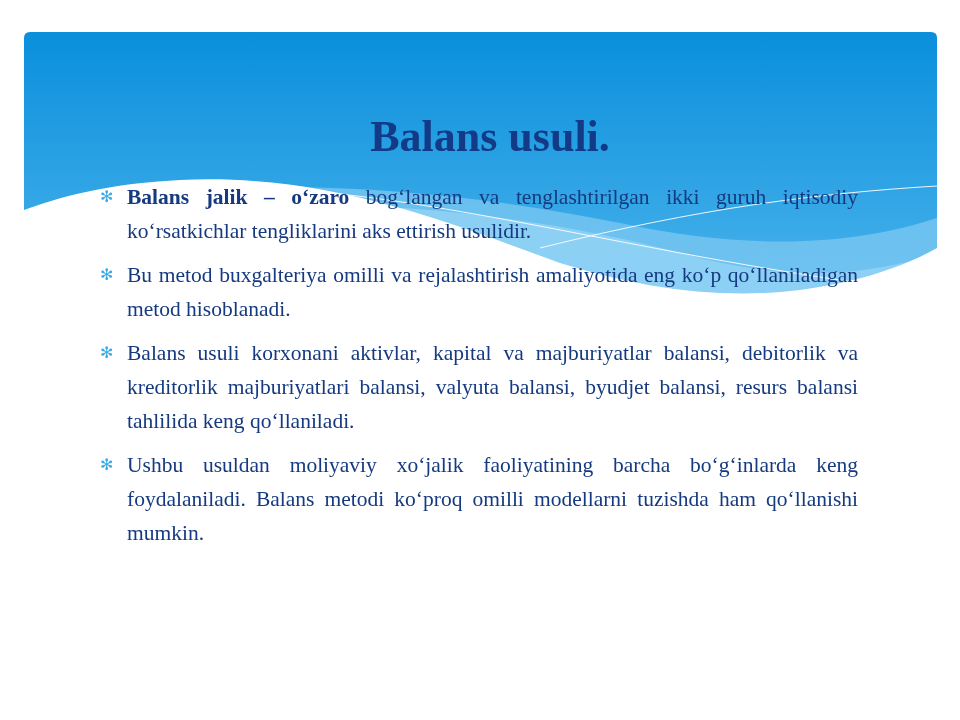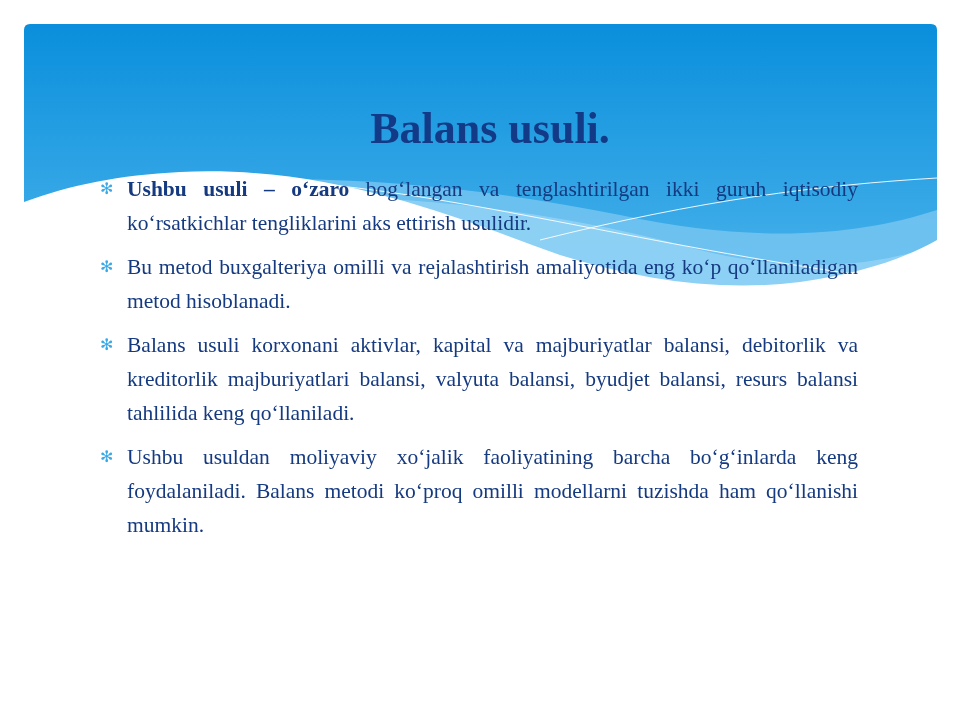--- a/index.html
+++ b/index.html
@@ -1,21 +1,21 @@
 <!DOCTYPE html>
 <html><head>
 <meta charset="utf-8">
 <style>
   html, body { margin: 0; padding: 0; }
   body {
     width: 960px; height: 720px; background: #ffffff;
     position: relative; overflow: hidden;
     font-family: "Liberation Serif", serif;
   }
-  .slide { position: absolute; left: 0; top: 0; width: 960px; height: 580px; background: #ffffff; }
+  .slide { position: absolute; left: 0; top: 8px; width: 960px; height: 580px; background: #ffffff; }
   .bg-svg { position: absolute; left: 0; top: 0; width: 960px; height: 720px; }
   .title {
     position: absolute; left: 0; width: 980px; top: 103px;
     text-align: center; font-weight: bold; font-size: 44px;
     color: #123a86; letter-spacing: 0px; line-height: 52px;
   }
   .body {
     position: absolute; left: 100px; top: 172px; width: 758px;
     font-size: 21.5px; line-height: 34px; color: #153a80;
   }
@@ -53,21 +53,21 @@
       <path d="M540,240 C700,200 820,185 937,178" stroke="#ffffff" stroke-width="1" fill="none" opacity="0.9"></path>
 
       <path d="M24,202 C70,185 120,175 180,172 C330,165 450,215 560,255 C640,280 720,292 800,282 C860,274 905,258 937,240 L937,330 L24,330 Z" fill="#ffffff"></path>
     </g>
   </svg>
 
   <div class="title">Balans usuli.</div>
 
   <div class="body">
     <div class="bullet">
-      <span class="glyph">✻</span><span class="bold">Ushbu usuli – o‘zaro</span><span> bog‘langan va tenglashtirilgan ikki guruh iqtisodiy ko‘rsatkichlar tengliklarini aks ettirish usulidir.</span>
+      <span class="glyph">✻</span><span class="bold">Balans jalik – o‘zaro</span><span> bog‘langan va tenglashtirilgan ikki guruh iqtisodiy ko‘rsatkichlar tengliklarini aks ettirish usulidir.</span>
     </div>
     <div class="bullet">
       <span class="glyph">✻</span><span>Bu metod buxgalteriya omilli va rejalashtirish amaliyotida eng ko‘p qo‘llaniladigan metod hisoblanadi.</span>
     </div>
     <div class="bullet">
       <span class="glyph">✻</span><span>Balans usuli korxonani aktivlar, kapital va majburiyatlar balansi, debitorlik va kreditorlik majburiyatlari balansi, valyuta balansi, byudjet balansi, resurs balansi tahlilida keng qo‘llaniladi.</span>
     </div>
     <div class="bullet">
       <span class="glyph">✻</span><span>Ushbu usuldan moliyaviy xo‘jalik faoliyatining barcha bo‘g‘inlarda keng foydalaniladi. Balans metodi ko‘proq omilli modellarni tuzishda ham qo‘llanishi mumkin.</span>
     </div>

